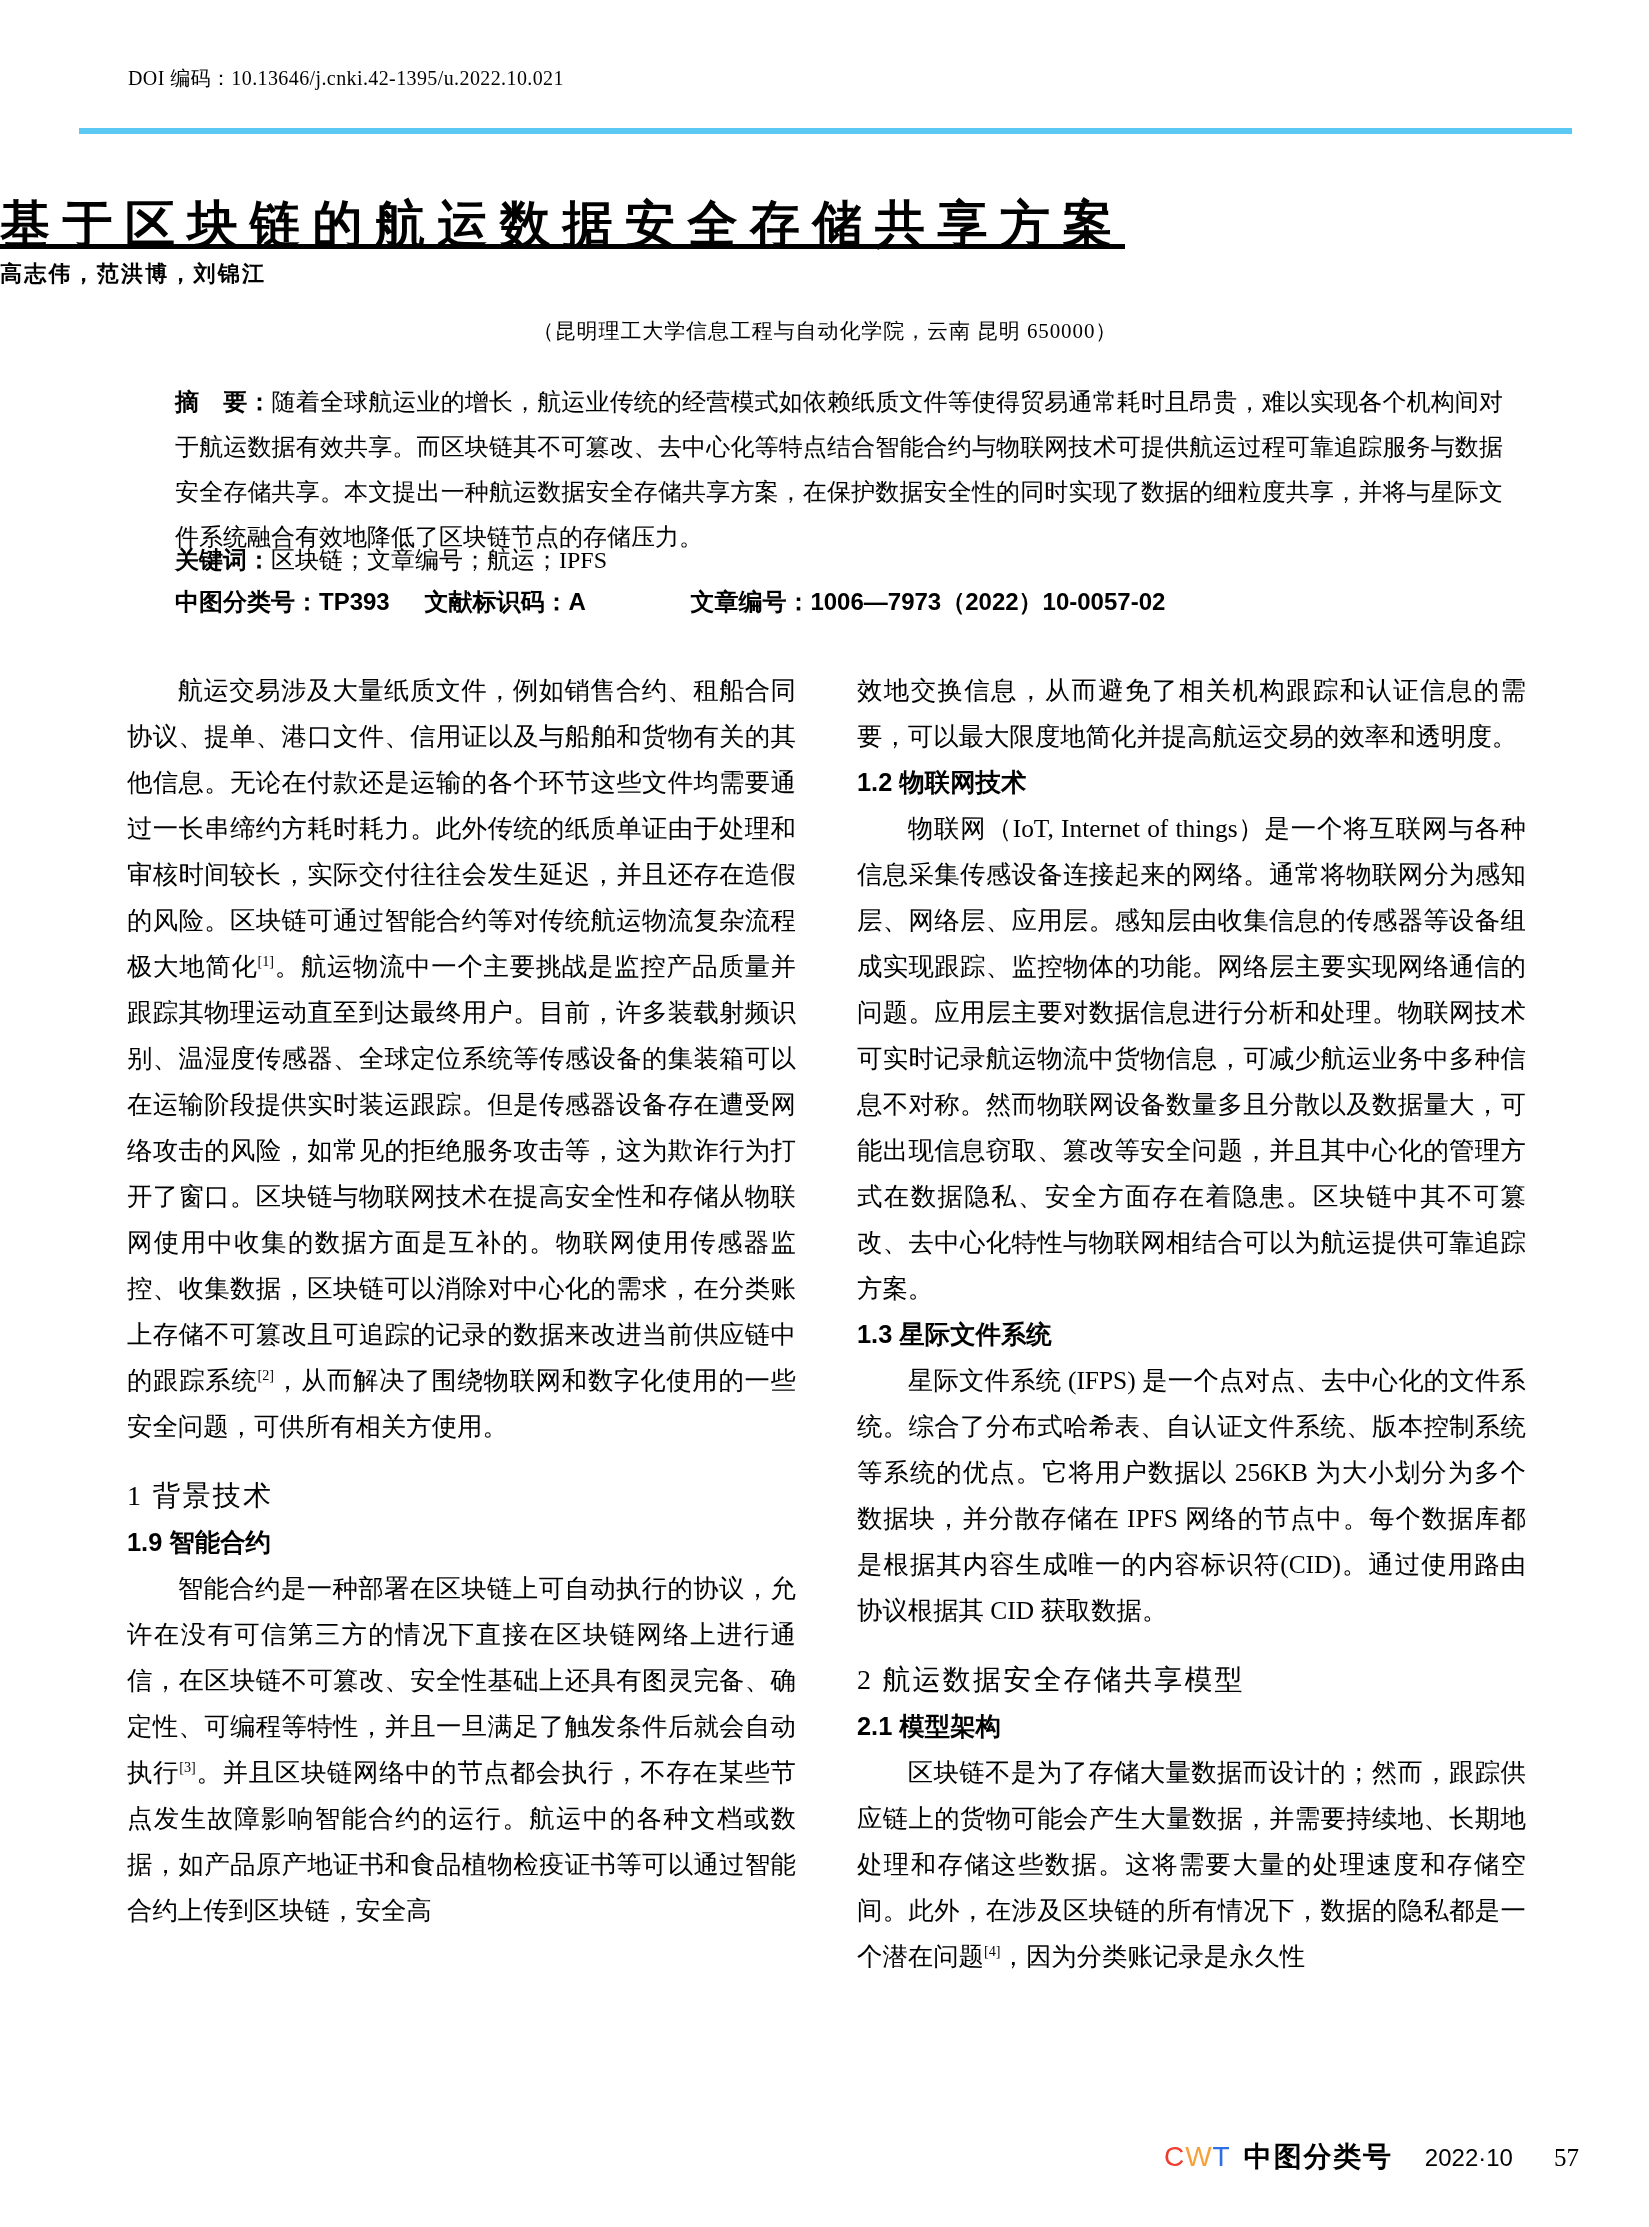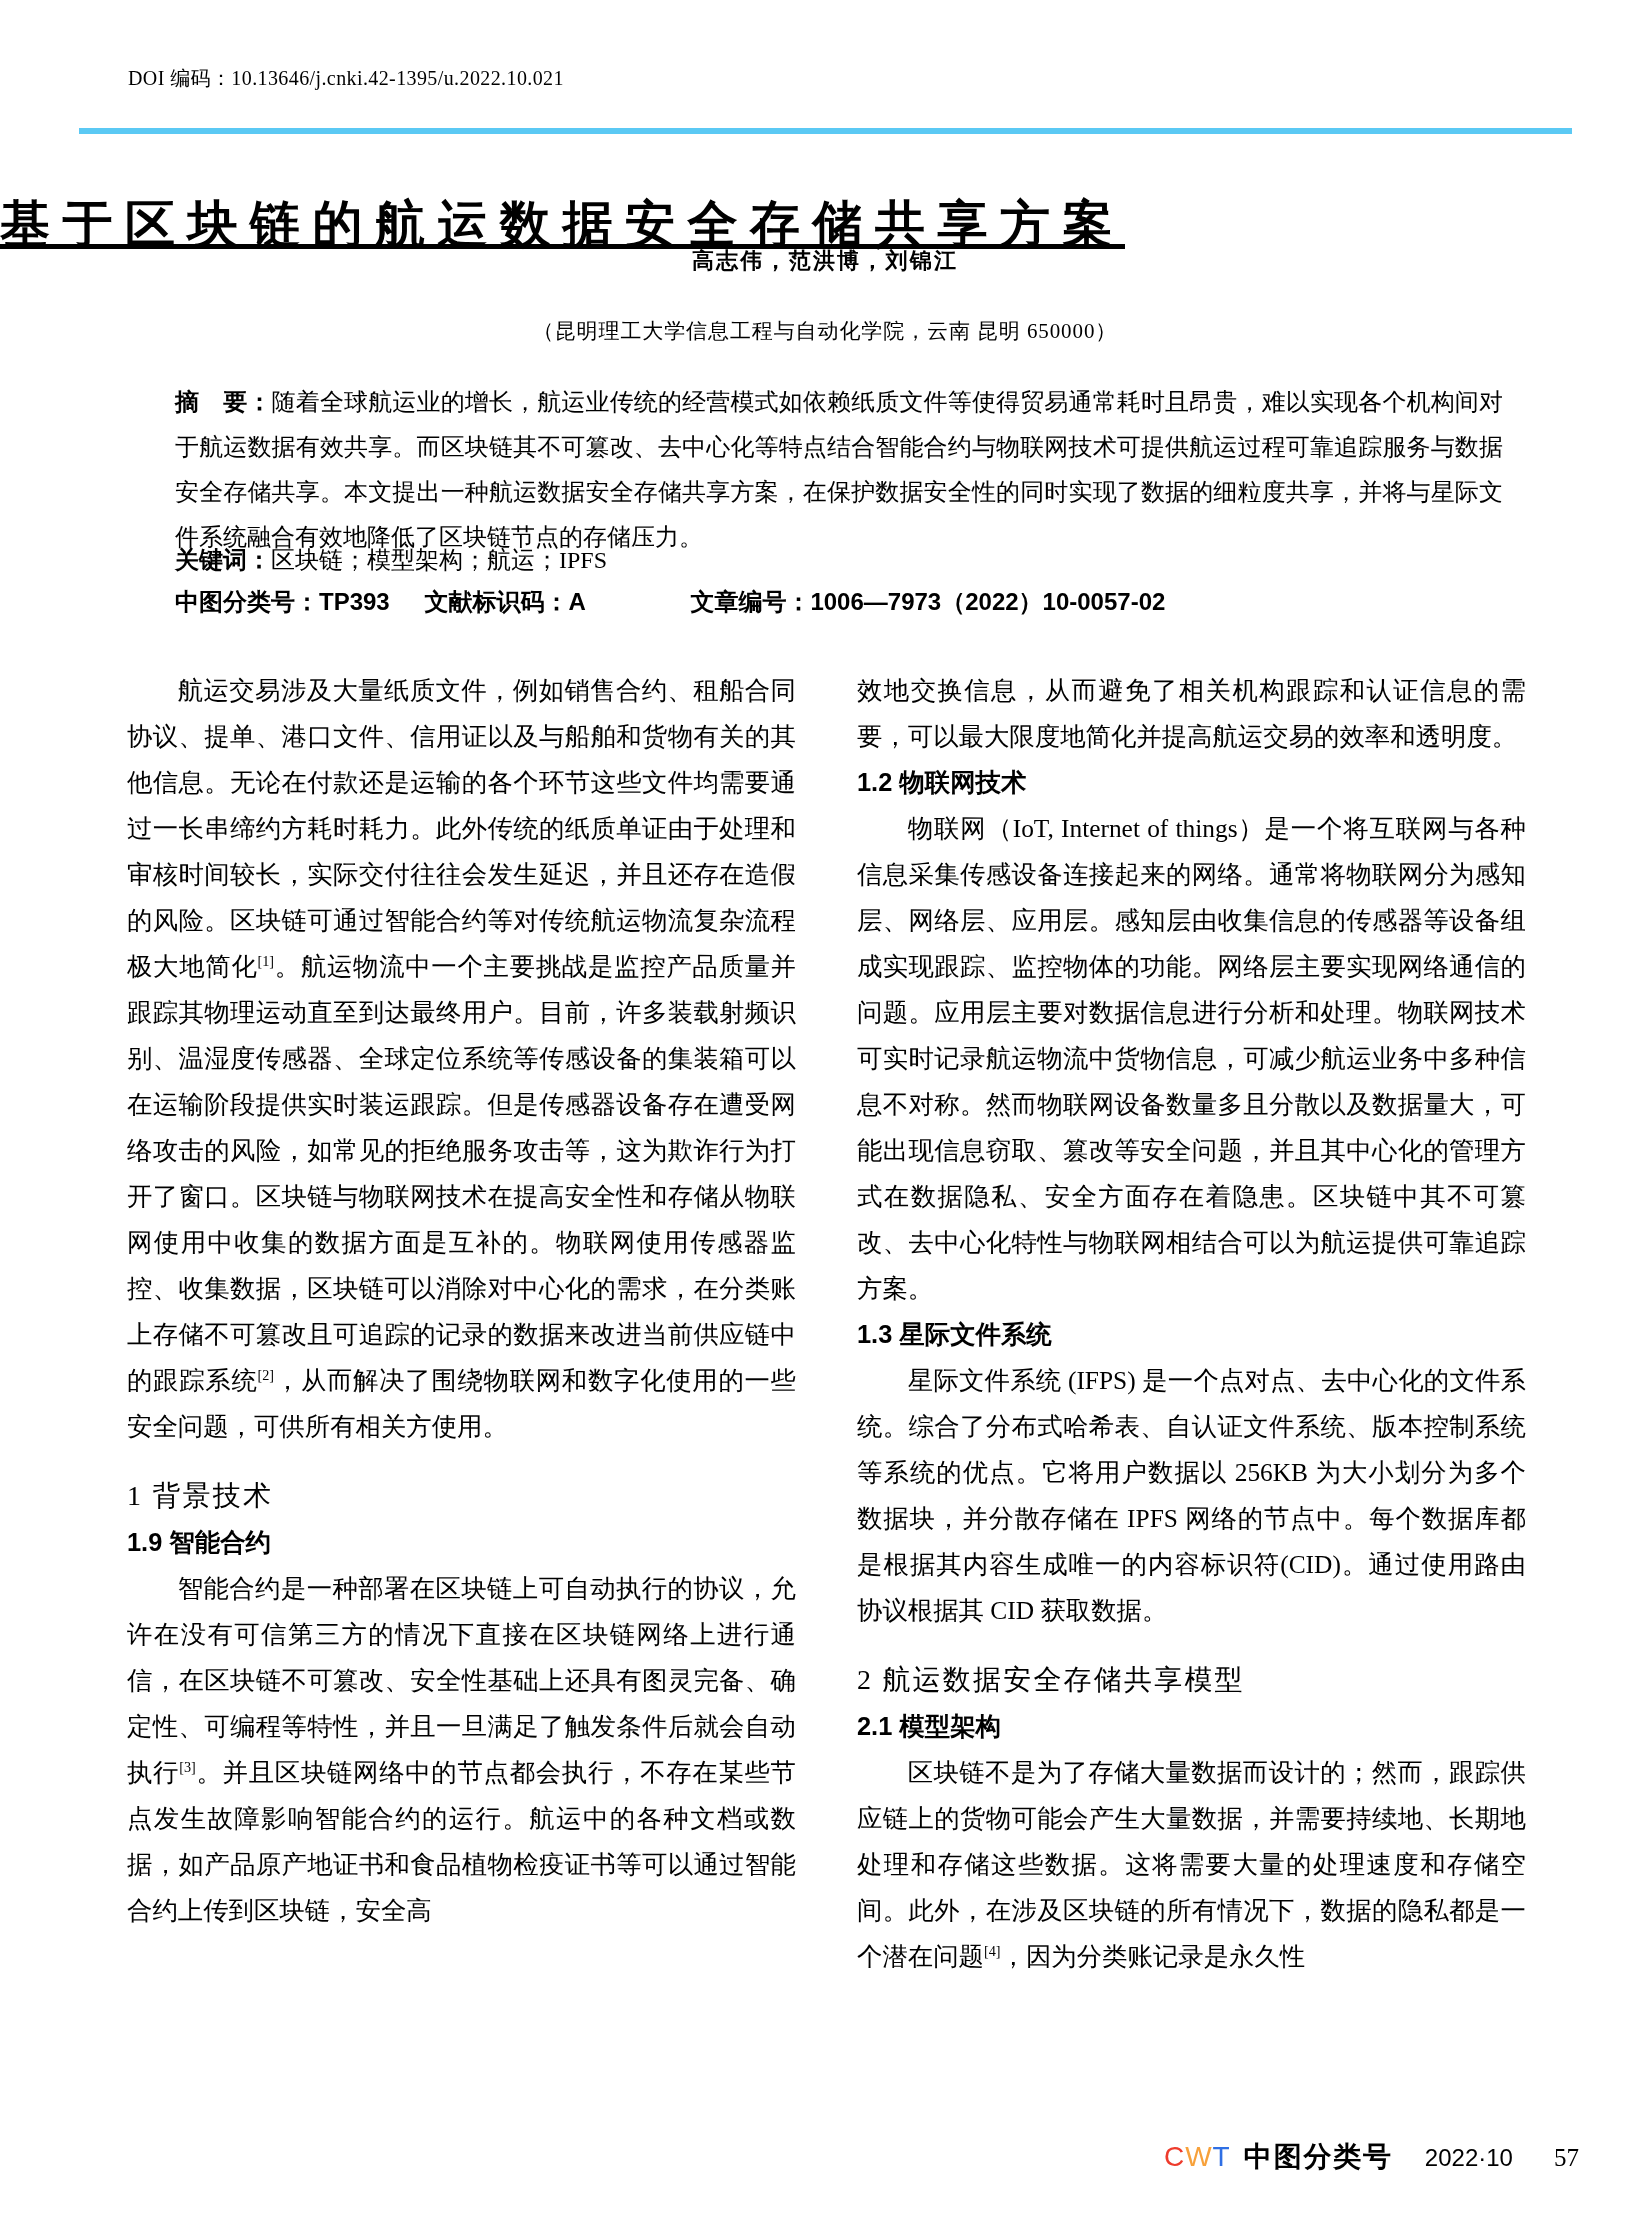--- a/index.html
+++ b/index.html
@@ -36,22 +36,21 @@
     font-size: 50px;
     font-weight: 700;
     letter-spacing: 12.5px;
     white-space: nowrap;
     text-decoration: underline;
   }
   .authors {
     position: absolute;
     left: 0;
     width: 100%;
-    top: 246px;
-    text-align: center;
+    top: 259px;
     font-size: 22px;
     font-weight: 700;
     letter-spacing: 2.2px;
   }
   .affiliation {
     position: absolute;
     left: 0;
     width: 100%;
     top: 317px;
     text-align: center;
@@ -161,21 +160,21 @@
   <div class="top-rule" style="background: rgb(91, 201, 244);"></div>
 
   <h1 class="paper-title">基于区块链的航运数据安全存储共享方案</h1>
 
   <div class="authors">高志伟，范洪博，刘锦江</div>
 
   <div class="affiliation">（昆明理工大学信息工程与自动化学院，云南 昆明 650000）</div>
 
   <div class="abstract-block"><span class="meta-label">摘　要：</span><span>随着全球航运业的增长，航运业传统的经营模式如依赖纸质文件等使得贸易通常耗时且昂贵，难以实现各个机构间对于航运数据有效共享。而区块链其不可篡改、去中心化等特点结合智能合约与物联网技术可提供航运过程可靠追踪服务与数据安全存储共享。本文提出一种航运数据安全存储共享方案，在保护数据安全性的同时实现了数据的细粒度共享，并将与星际文件系统融合有效地降低了区块链节点的存储压力。</span></div>
 
-  <div class="keywords-line"><span class="meta-label">关键词：</span><span>区块链；模型架构；航运；IPFS</span></div>
+  <div class="keywords-line"><span class="meta-label">关键词：</span><span>区块链；文章编号；航运；IPFS</span></div>
 
   <div class="clc-line">
     <span class="clc-group"><span>中图分类号：</span><span>TP393</span></span>
     <span class="clc-group clc-gap-1"><span>文献标识码：</span><span>A</span></span>
     <span class="clc-group clc-gap-2"><span>文章编号：</span><span>1006—7973（2022）10-0057-02</span></span>
   </div>
 
   <div class="column col-left">
       <div class="para indent">航运交易涉及大量纸质文件，例如销售合约、租船合同协议、提单、港口文件、信用证以及与船舶和货物有关的其他信息。无论在付款还是运输的各个环节这些文件均需要通过一长串缔约方耗时耗力。此外传统的纸质单证由于处理和审核时间较长，实际交付往往会发生延迟，并且还存在造假的风险。区块链可通过智能合约等对传统航运物流复杂流程极大地简化<sup class="ref">[1]</sup>。航运物流中一个主要挑战是监控产品质量并跟踪其物理运动直至到达最终用户。目前，许多装载射频识别、温湿度传感器、全球定位系统等传感设备的集装箱可以在运输阶段提供实时装运跟踪。但是传感器设备存在遭受网络攻击的风险，如常见的拒绝服务攻击等，这为欺诈行为打开了窗口。区块链与物联网技术在提高安全性和存储从物联网使用中收集的数据方面是互补的。物联网使用传感器监控、收集数据，区块链可以消除对中心化的需求，在分类账上存储不可篡改且可追踪的记录的数据来改进当前供应链中的跟踪系统<sup class="ref">[2]</sup>，从而解决了围绕物联网和数字化使用的一些安全问题，可供所有相关方使用。</div>
       <div class="h1">1 背景技术</div>

